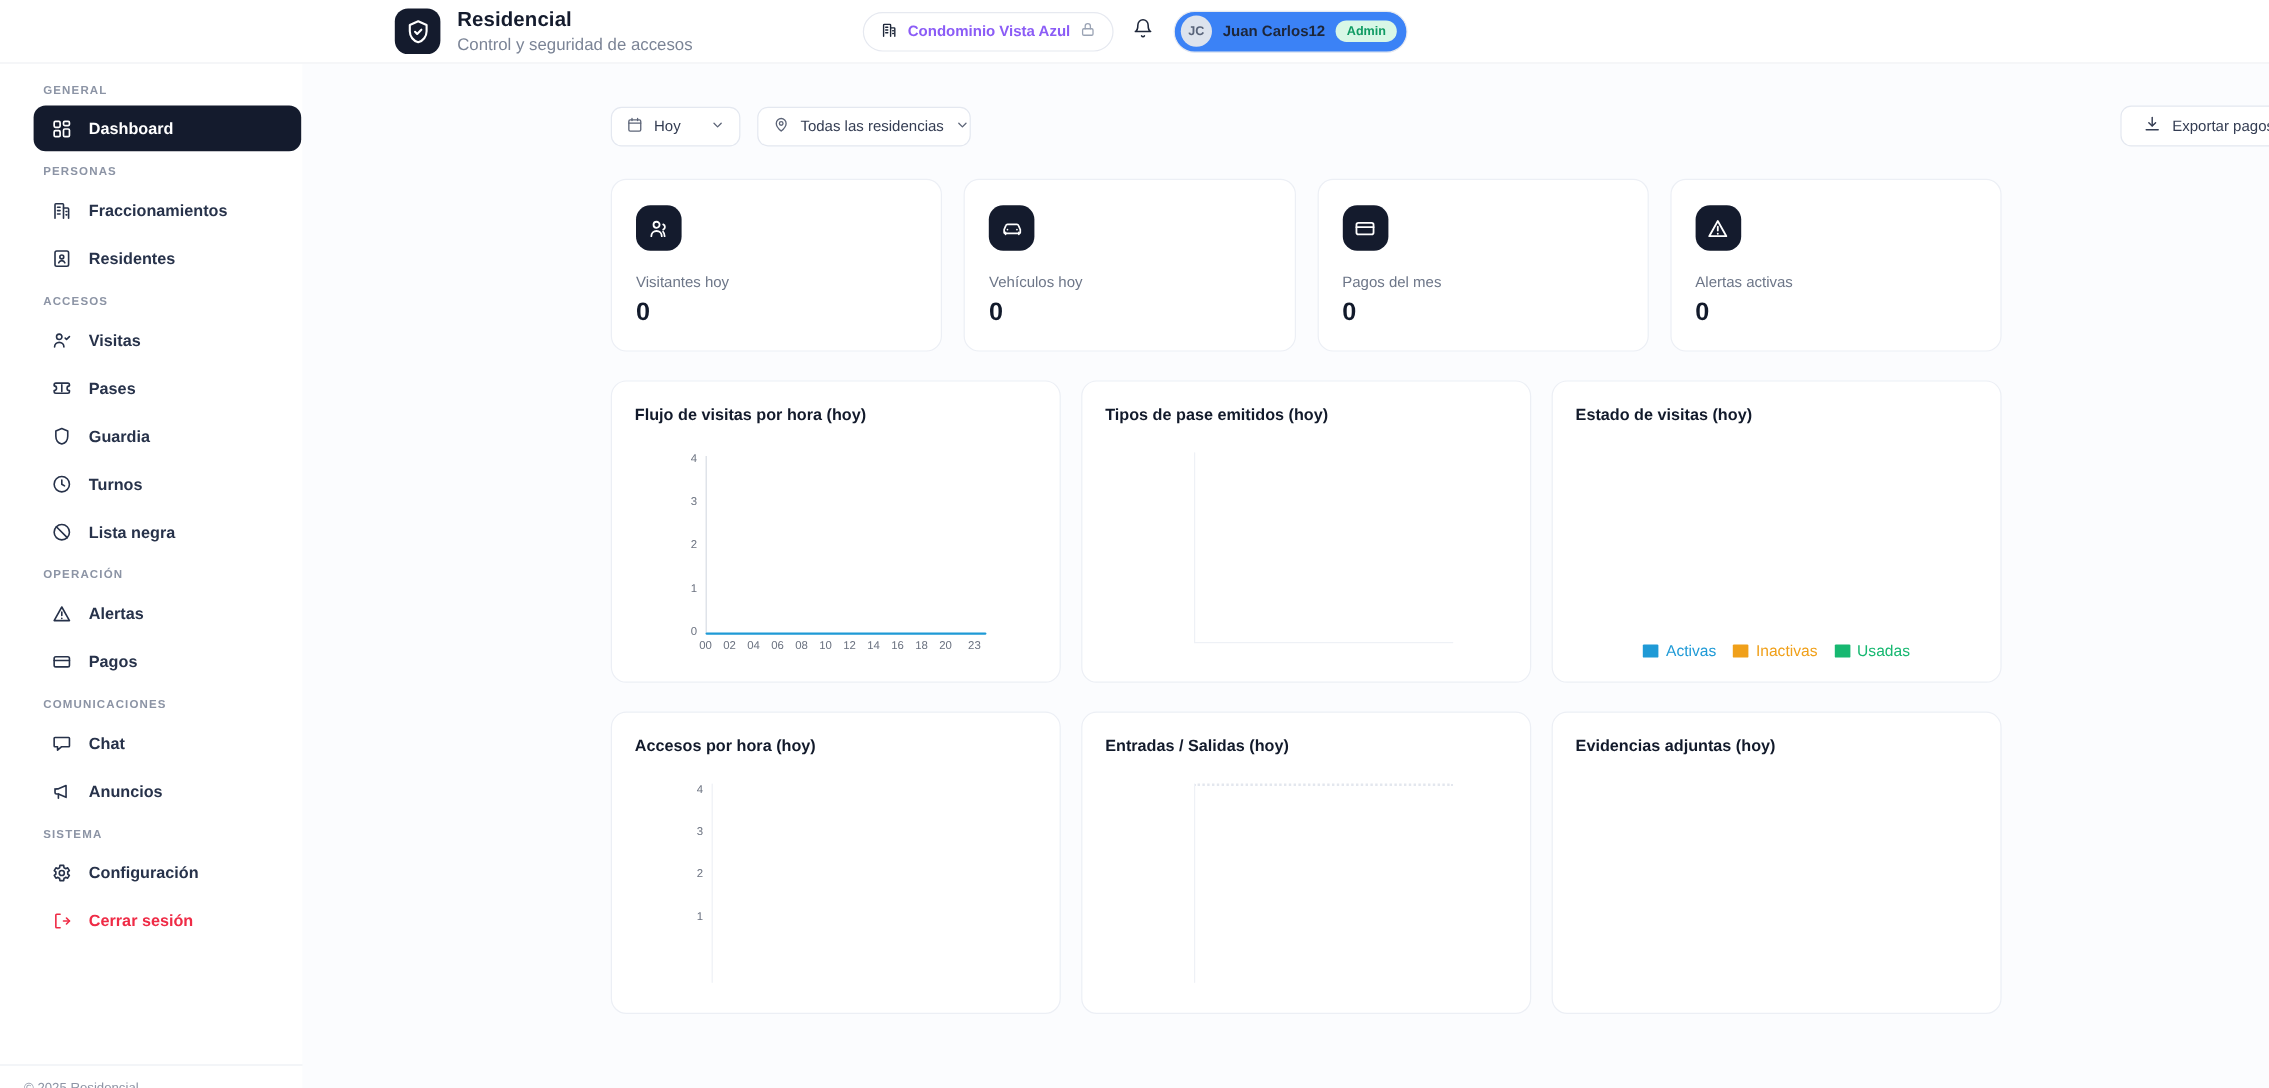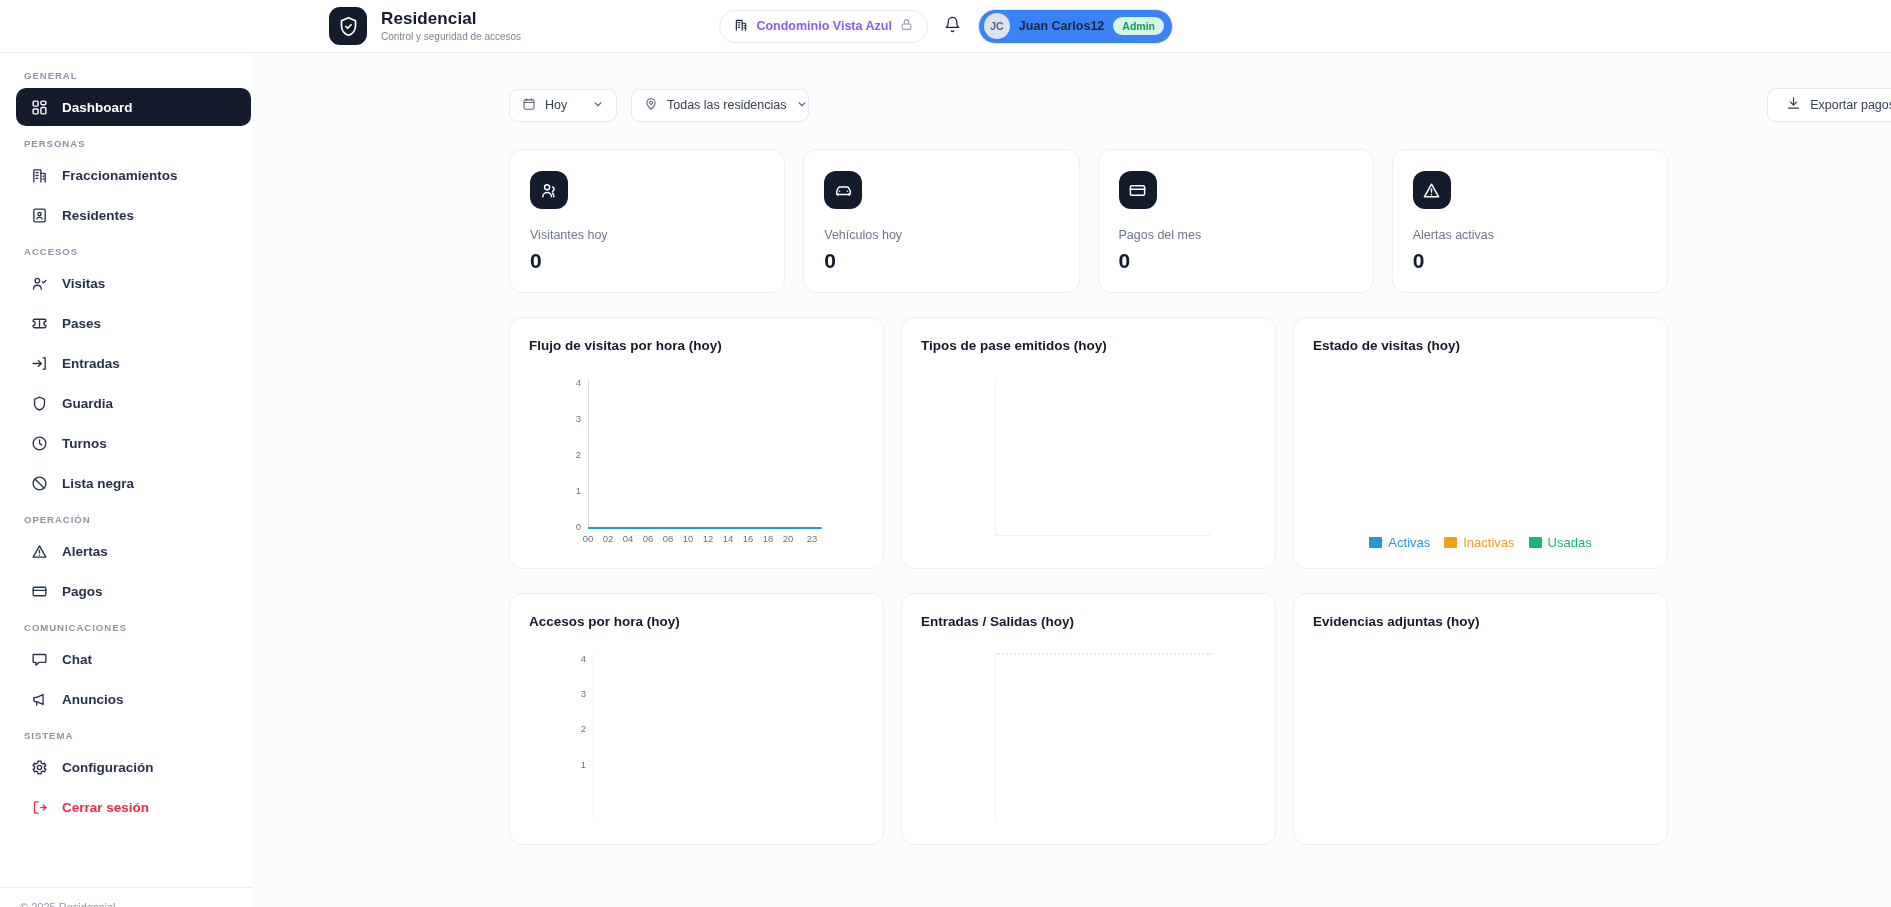--- a/index.html
+++ b/index.html
@@ -21,21 +21,21 @@
   }
   .brand { position: absolute; left: 329px; display: flex; align-items: center; gap: 14px; }
   .brand-logo {
     width: 38px; height: 38px; border-radius: 11px;
     background: #141b2d;
     display: flex; align-items: center; justify-content: center;
     flex: none;
   }
   .brand-text { display: flex; flex-direction: column; line-height: 1.15; }
   .brand-title { font-size: 17px; font-weight: 700; color: #141b2d; letter-spacing: .1px; }
-  .brand-sub { font-size: 10px; color: #7b8496; margin-top: 2px; }
+  .brand-sub { font-size: 14px; color: #7b8496; margin-top: 2px; }
 
   .top-right {
     position: absolute; right: 718px; display: flex; align-items: center; gap: 10px;
   }
   .pill {
     display: flex; align-items: center; gap: 8px;
     height: 33px; padding: 0 14px;
     border: 1px solid #e6e9f0; border-radius: 17px;
     background: #fff;
     font-size: 12.5px; font-weight: 700; color: #8b5cf6;
@@ -63,21 +63,21 @@
     font-size: 10.5px; font-weight: 700; color: #0f9b63;
     background: #d8f7e6; border-radius: 10px;
     padding: 3px 9px; white-space: nowrap;
   }
 
   
   .sidebar {
     position: absolute; top: 53px; left: 0; width: 264px; bottom: 0;
     background: #ffffff;
     border-right: 1px solid #eceef3;
-    padding: 12px 0 0 4px;
+    padding: 12px 0 0 16px;
     overflow: hidden;
   }
   .nav-group-label {
     font-size: 9.6px; font-weight: 700; letter-spacing: .95px;
     color: #8c94a5; text-transform: uppercase;
     padding: 0 0 0 20px; margin: 12px 0 7px;
   }
   .nav-group-label.first { margin-top: 5px; }
   .nav-item {
     display: flex; align-items: center; gap: 14px;
@@ -295,30 +295,20 @@
       <svg width="17" height="17" viewBox="0 0 24 24" fill="none" stroke="#27324a" stroke-width="1.9" stroke-linecap="round" stroke-linejoin="round">
         <path d="M3 8a2 2 0 012-2h14a2 2 0 012 2v1.2a2.8 2.8 0 000 5.6V16a2 2 0 01-2 2H5a2 2 0 01-2-2v-1.2a2.8 2.8 0 000-5.6V8z"></path>
         <path d="M12 8v8"></path>
       </svg>
     </span>
     <span>Pases</span>
   </div>
   <div class="nav-item">
     <span class="nav-ico">
       <svg width="17" height="17" viewBox="0 0 24 24" fill="none" stroke="#27324a" stroke-width="1.9" stroke-linecap="round" stroke-linejoin="round">
-        <path d="M3 12h11"></path>
-          <path d="M10.5 8l4 4-4 4"></path>
-        <path d="M17 4h3v16h-3"></path>
-      </svg>
-    </span>
-    <span>Entradas</span>
-  </div>
-  <div class="nav-item">
-    <span class="nav-ico">
-      <svg width="17" height="17" viewBox="0 0 24 24" fill="none" stroke="#27324a" stroke-width="1.9" stroke-linecap="round" stroke-linejoin="round">
         <path d="M12 3l7 3v6c0 4.4-3 8.1-7 9.2C8 20.1 5 16.4 5 12V6l7-3z"></path>
       </svg>
     </span>
     <span>Guardia</span>
   </div>
   <div class="nav-item">
     <span class="nav-ico">
       <svg width="17" height="17" viewBox="0 0 24 24" fill="none" stroke="#27324a" stroke-width="1.9" stroke-linecap="round" stroke-linejoin="round">
         <circle cx="12" cy="12" r="9"></circle>
           <path d="M12 7v5l3.2 2"></path>

